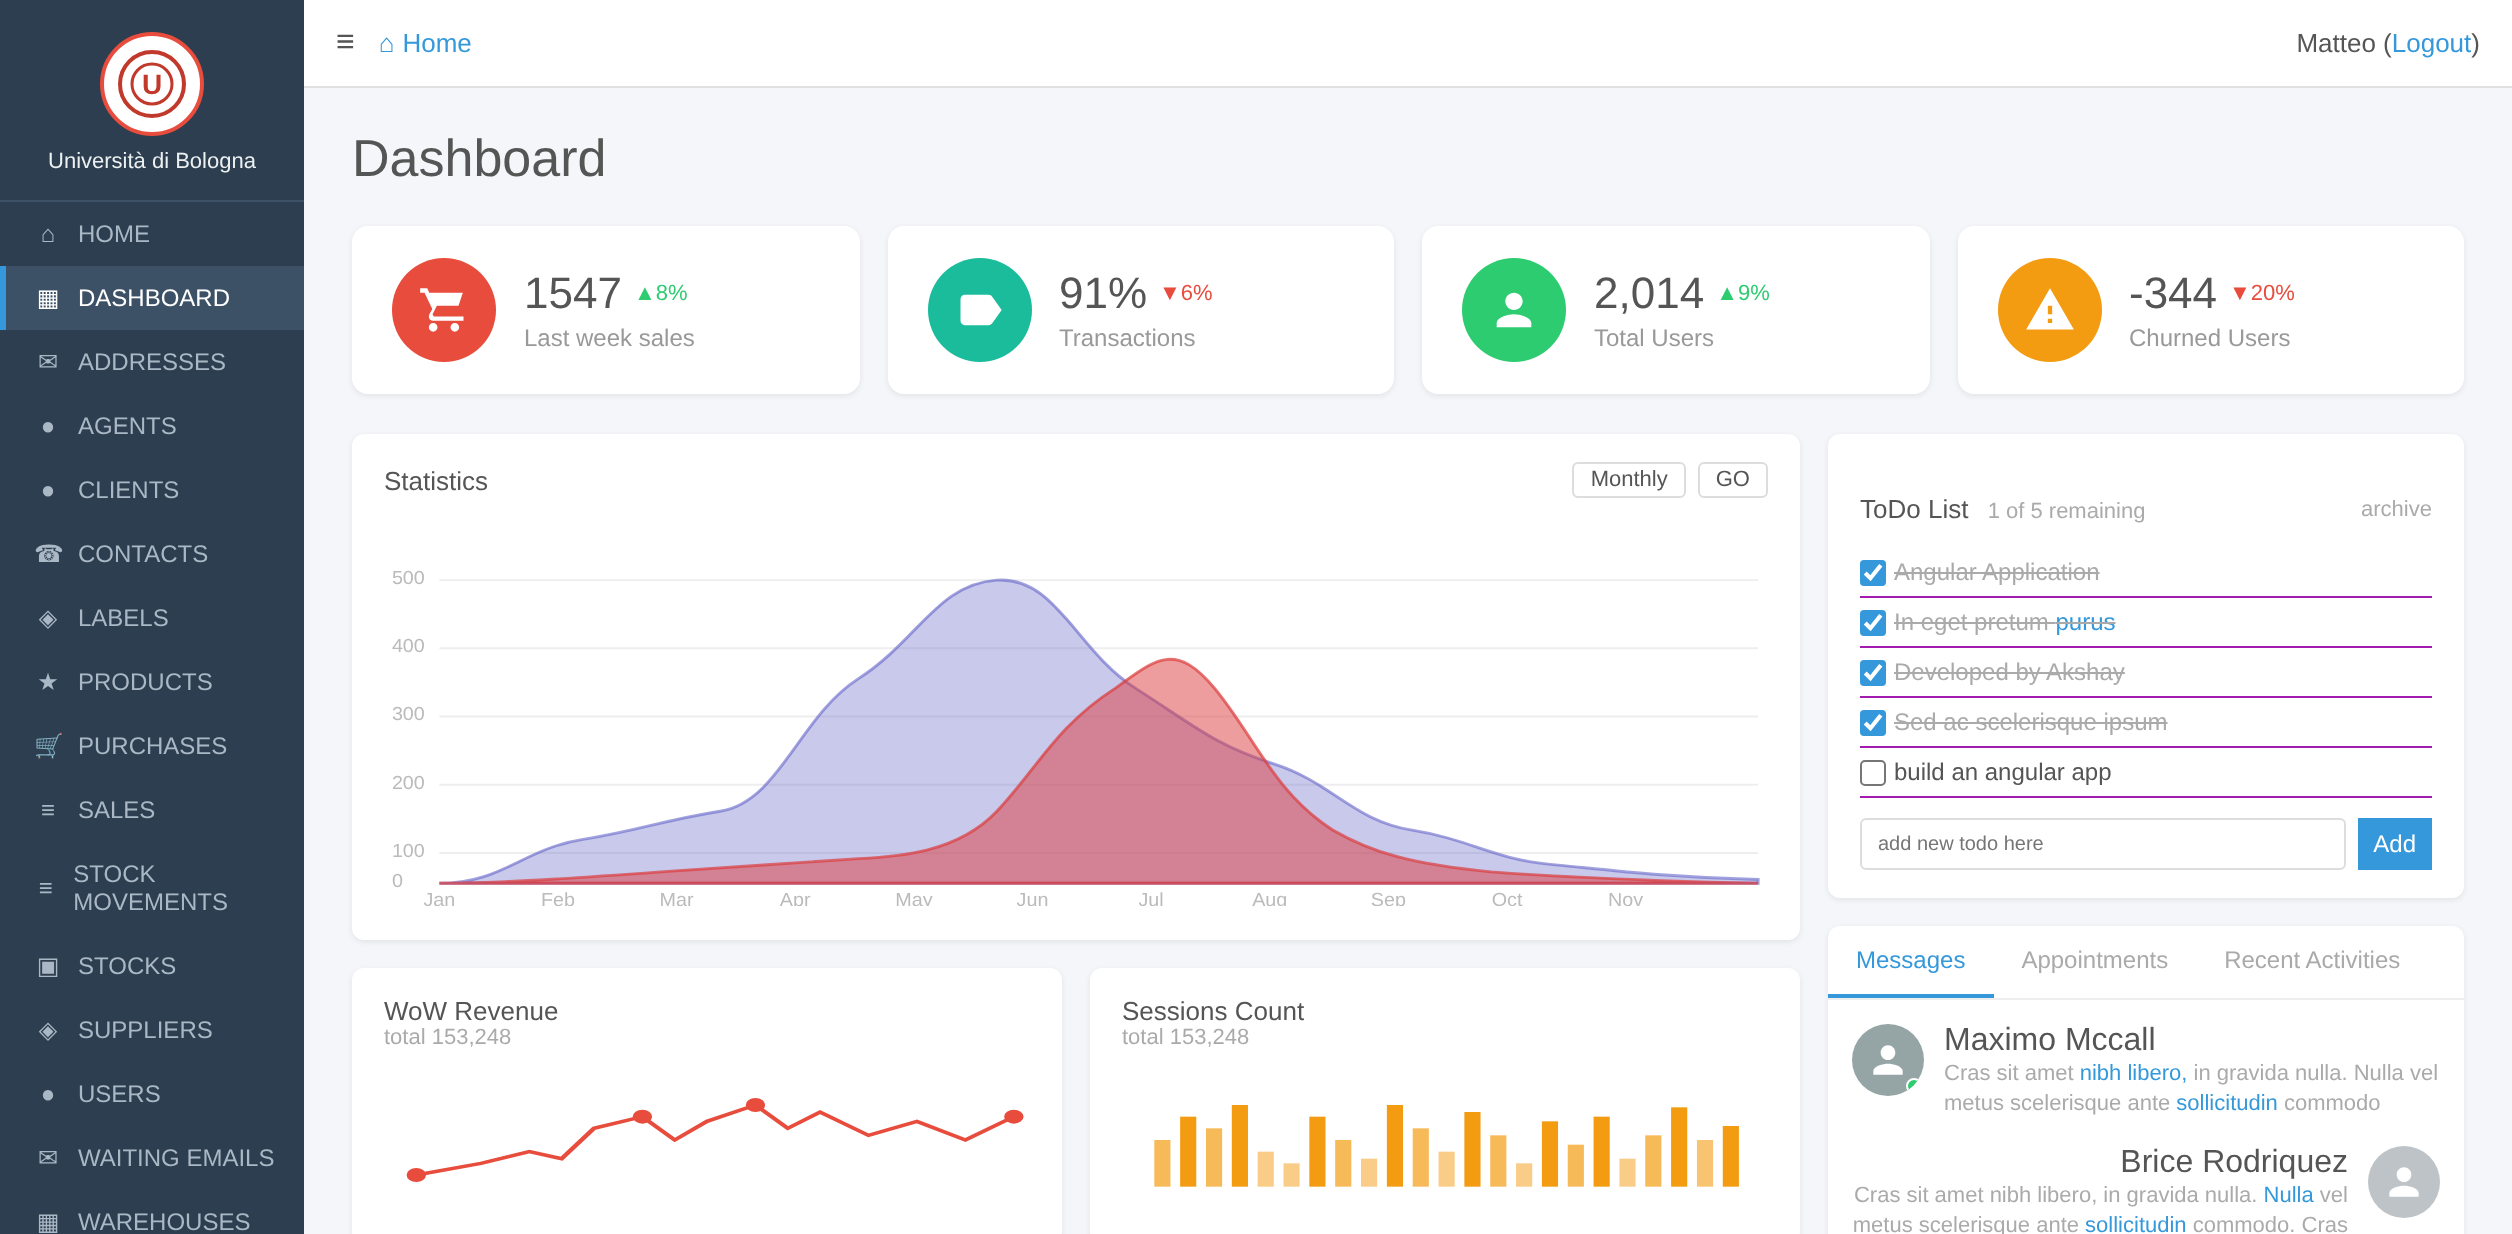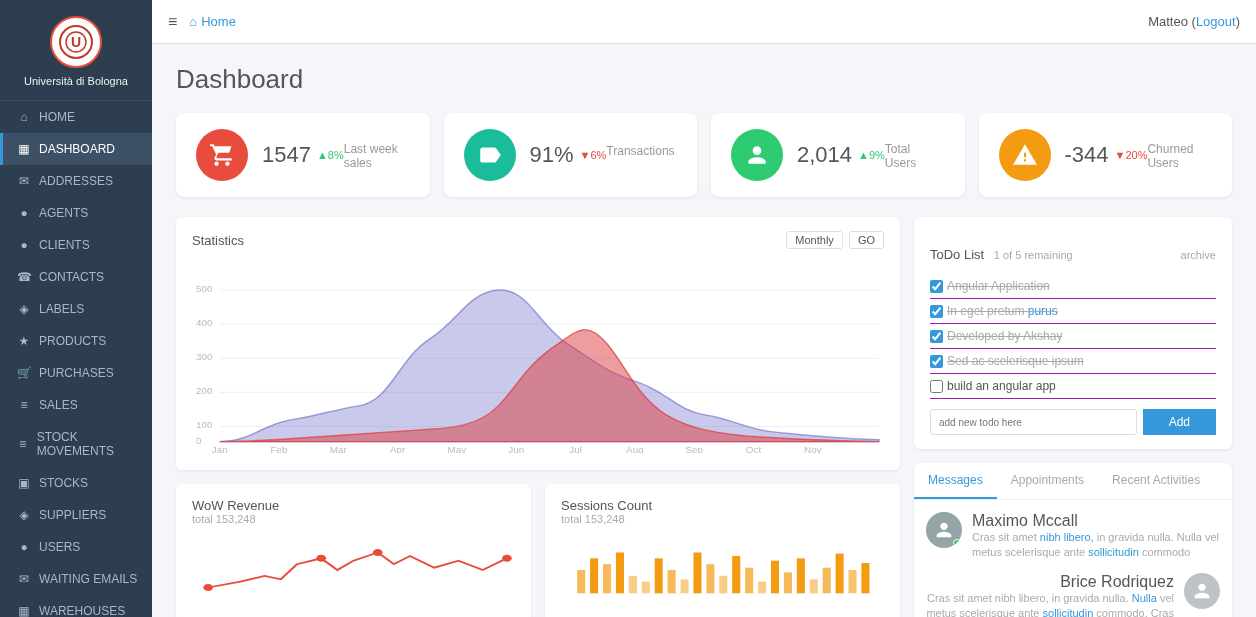--- a/index.html
+++ b/index.html
@@ -86,21 +86,21 @@
       align-items: center;
       gap: 14px;
       flex: 1;
       box-shadow: 0 1px 3px rgba(0,0,0,0.08);
     }
     .stat-icon {
       width: 52px; height: 52px; border-radius: 50%;
       display: flex; align-items: center; justify-content: center;
       color: #fff; font-size: 22px; flex-shrink: 0;
     }
-    .stat-info { display: flex; flex-direction: row; }
+    .stat-info { display: flex; flex-direction: column; }
     .stat-value { font-size: 22px; color: #555; font-weight: 400; display: flex; align-items: center; gap: 6px; }
     .stat-change { font-size: 11px; }
     .stat-change.up { color: #2ecc71; }
     .stat-change.down { color: #e74c3c; }
     .stat-label { font-size: 12px; color: #999; margin-top: 2px; }
 
     
     #bottom-panels { display: flex; gap: 14px; }
     #left-panels { flex: 1; display: flex; flex-direction: column; gap: 14px; }
 
@@ -163,21 +163,21 @@
     .todo-item-text.done { text-decoration: line-through; color: #aaa; }
     .todo-item-text .highlight { color: #3498db; }
     #todo-input-row { display: flex; gap: 6px; margin-top: 10px; }
     #todo-input {
       flex: 1; border: 1px solid #ddd; border-radius: 3px;
       padding: 6px 8px; font-size: 10px; color: #555;
       outline: none;
     }
     #todo-add-btn {
       background: #3498db; color: #fff; border: none;
-      border-radius: 0; padding: 6px 26px; font-size: 12px;
+      border-radius: 0; padding: 6px 8px; font-size: 12px;
       cursor: pointer;
     }
 
     
     #messages-panel {
       background: #fff;
       border-radius: 6px;
       box-shadow: 0 1px 3px rgba(0,0,0,0.08);
       flex: 1;
       overflow: hidden;

